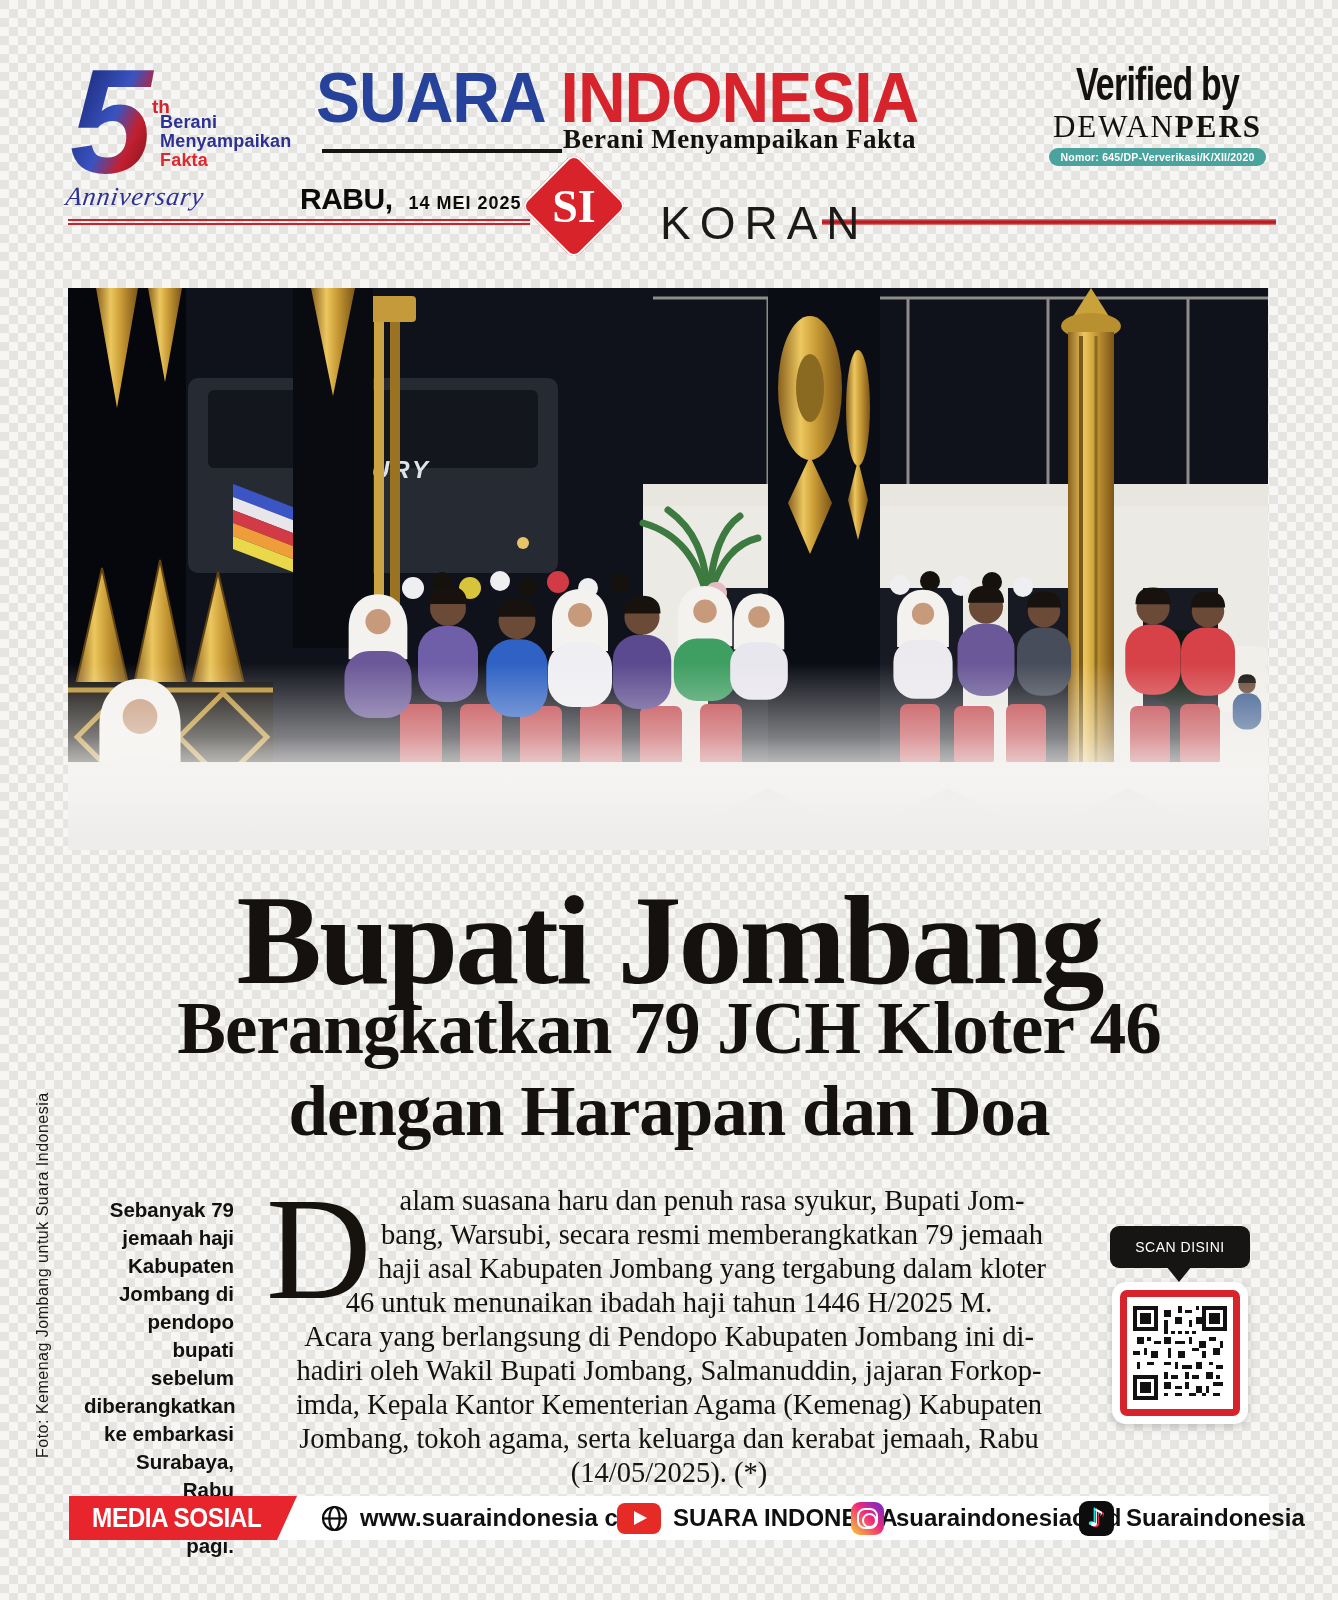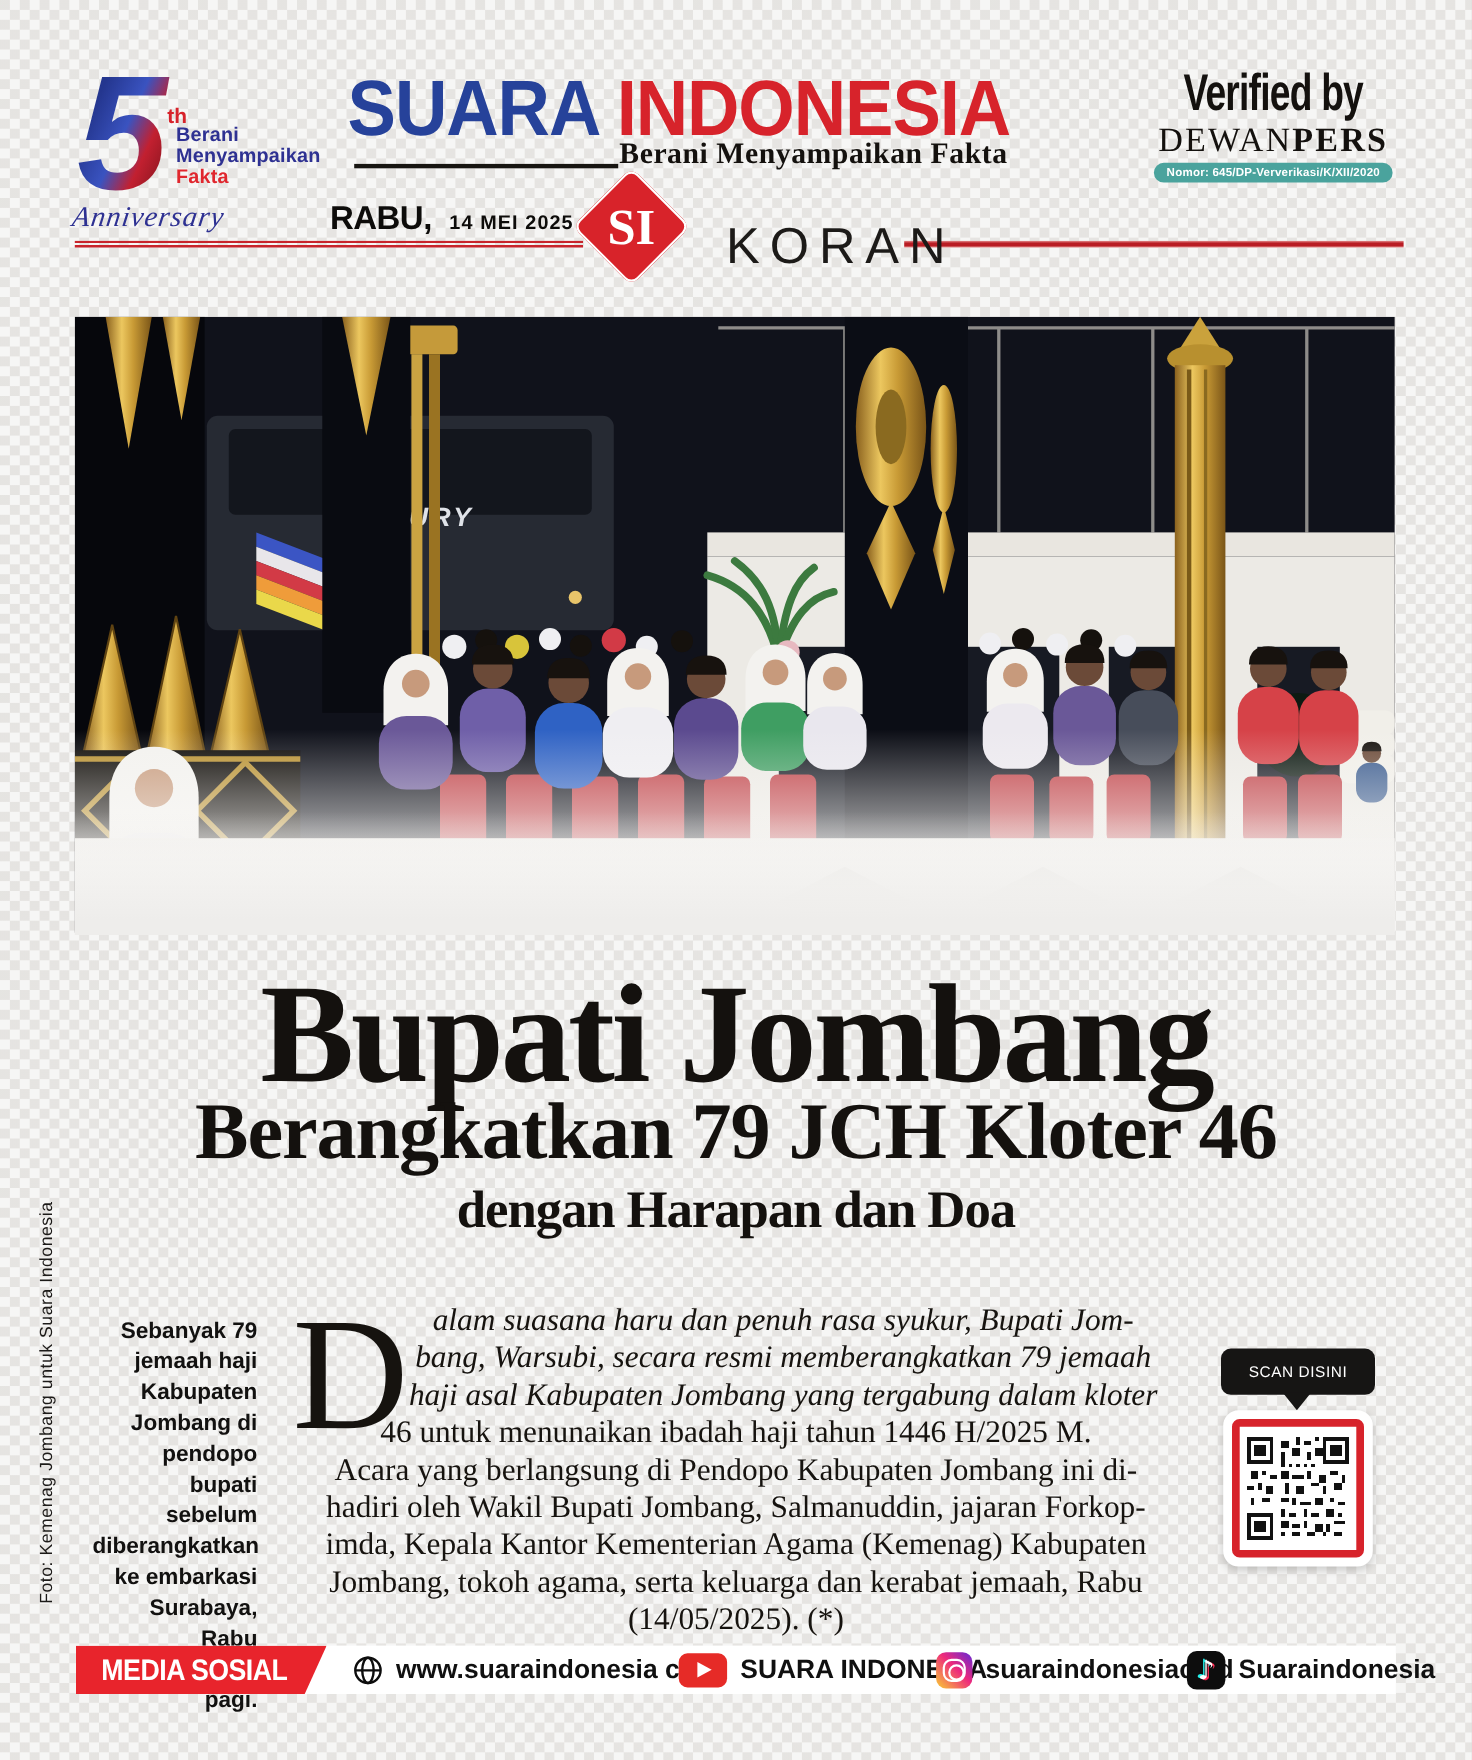--- a/index.html
+++ b/index.html
@@ -58,32 +58,32 @@
   
   .photo { left:68px; top:288px; width:1200px; height:560px; }
   .photo svg { width:100%; height:100%; display:block; }
   .photo-fade { left:68px; top:738px; width:1200px; height:112px;
     background:linear-gradient(rgba(236,235,233,0), #eeedeb 88%); }
 
   
   .headline { left:0; width:1338px; text-align:center; color:#14110e; font-family:"Liberation Serif",serif; }
   .hl1 { top:876px; font-size:128px; line-height:1; letter-spacing:-3px; }
   .hl2 { top:992px; font-size:73px; line-height:1; letter-spacing:-1px; }
-  .hl3 { top:1076px; font-size:48px; line-height:1; letter-spacing:-1px; }
+  .hl3 { top:1076px; font-size:71px; line-height:1; letter-spacing:-1px; }
 
   
   .side-caption { left:84px; top:1196px; width:150px; text-align:right;
     font:bold 20.5px/28px "Liberation Sans",sans-serif; color:#121110; }
   .photo-credit { left:34px; top:1078px; height:380px;
     writing-mode:vertical-rl; transform:rotate(180deg);
     font:16px "Liberation Sans",sans-serif; color:#1c1a18; letter-spacing:.5px; }
 
   .article { left:266px; top:1184px; width:806px; font-family:"Liberation Serif",serif; color:#16130f; }
   .dropcap { position:absolute; left:0; top:-8px; font-size:146px; line-height:1; font-weight:normal; }
-  .p1-indent { margin-left:86px;font-style:italic; }
+  .p1-indent { margin-left:86px; }
   .bline { font-size:28.5px; line-height:34px; text-align:center; white-space:nowrap; }
   .p2 { }
 
   
   .qr-bubble { left:1110px; top:1226px; width:140px; height:42px; background:#161514; border-radius:9px;
     display:flex; align-items:center; justify-content:center; color:#fff;
     font:14px "Liberation Sans",sans-serif; letter-spacing:.5px; }
   .qr-tail { left:1166px; top:1266px; width:0; height:0;
     border-left:13px solid transparent; border-right:13px solid transparent; border-top:16px solid #161514; }
   .qr-card { left:1112px; top:1282px; width:136px; height:142px; background:#fff; border-radius:14px;

